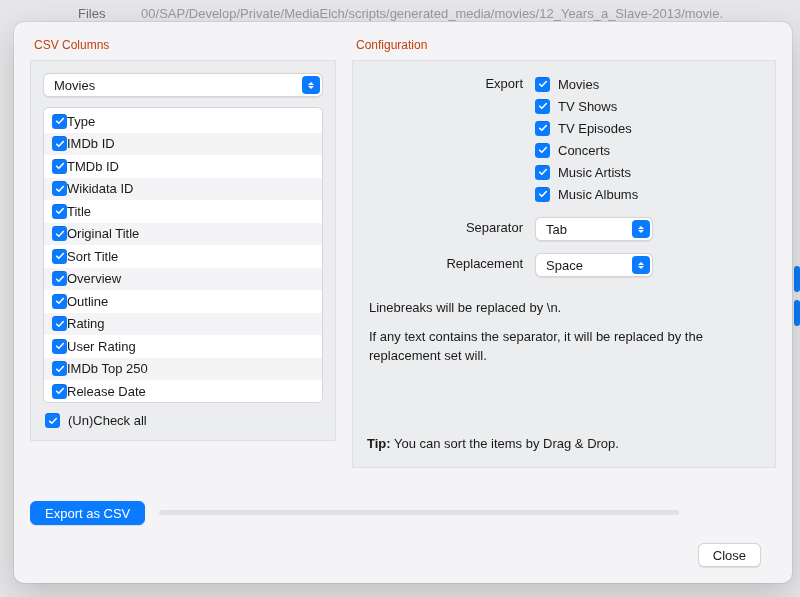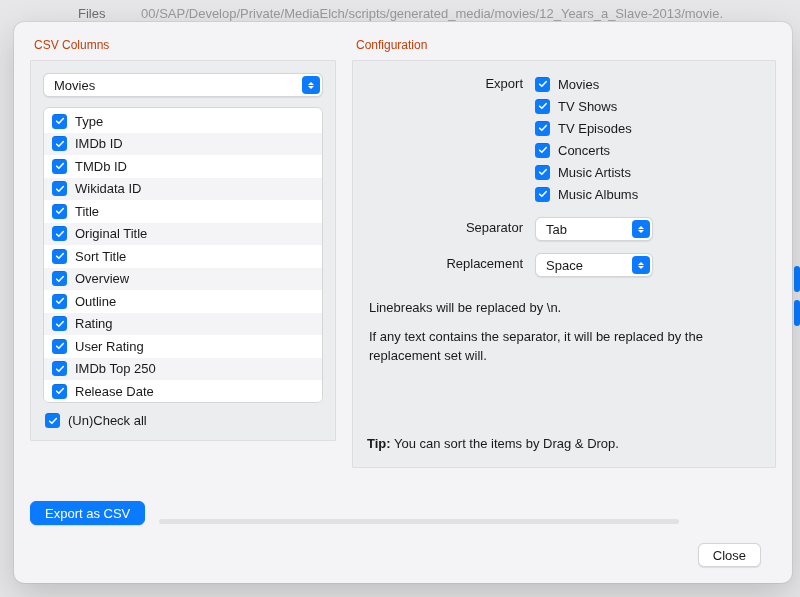--- a/index.html
+++ b/index.html
@@ -97,21 +97,21 @@
   }
   .list-scroll {
     position: absolute; inset: 0;
     overflow-y: auto;
     padding: 2px 0;
   }
   .list-row {
     display: flex; align-items: center;
     height: 22.5px;
     padding: 0 8px;
-    gap: 8px;
+    gap: 0;
   }
   .list-row:nth-child(odd) { background: #ffffff; }
   .list-row:nth-child(even) { background: #f4f4f6; }
   
   .mac-check {
     width: 15px; height: 15px;
     border-radius: 3.5px;
     background: #0a7bff;
     display: inline-flex; align-items: center; justify-content: center;
     flex-shrink: 0;
@@ -191,21 +191,21 @@
     border-radius: 3px;
     position: relative; top: -1px;
   }
   .close-row {
     position: absolute;
     right: 15px; bottom: 0;
   }
   .export-row {
     position: absolute;
     left: 0; bottom: 42px;
-    display: flex; align-items: flex-end;
+    display: flex; align-items: center;
   }
   
   .under-strip {
     position: absolute;
     right: 0;
     width: 6px;
     background: #0a7bff;
     border-radius: 3px;
   }
 </style>

